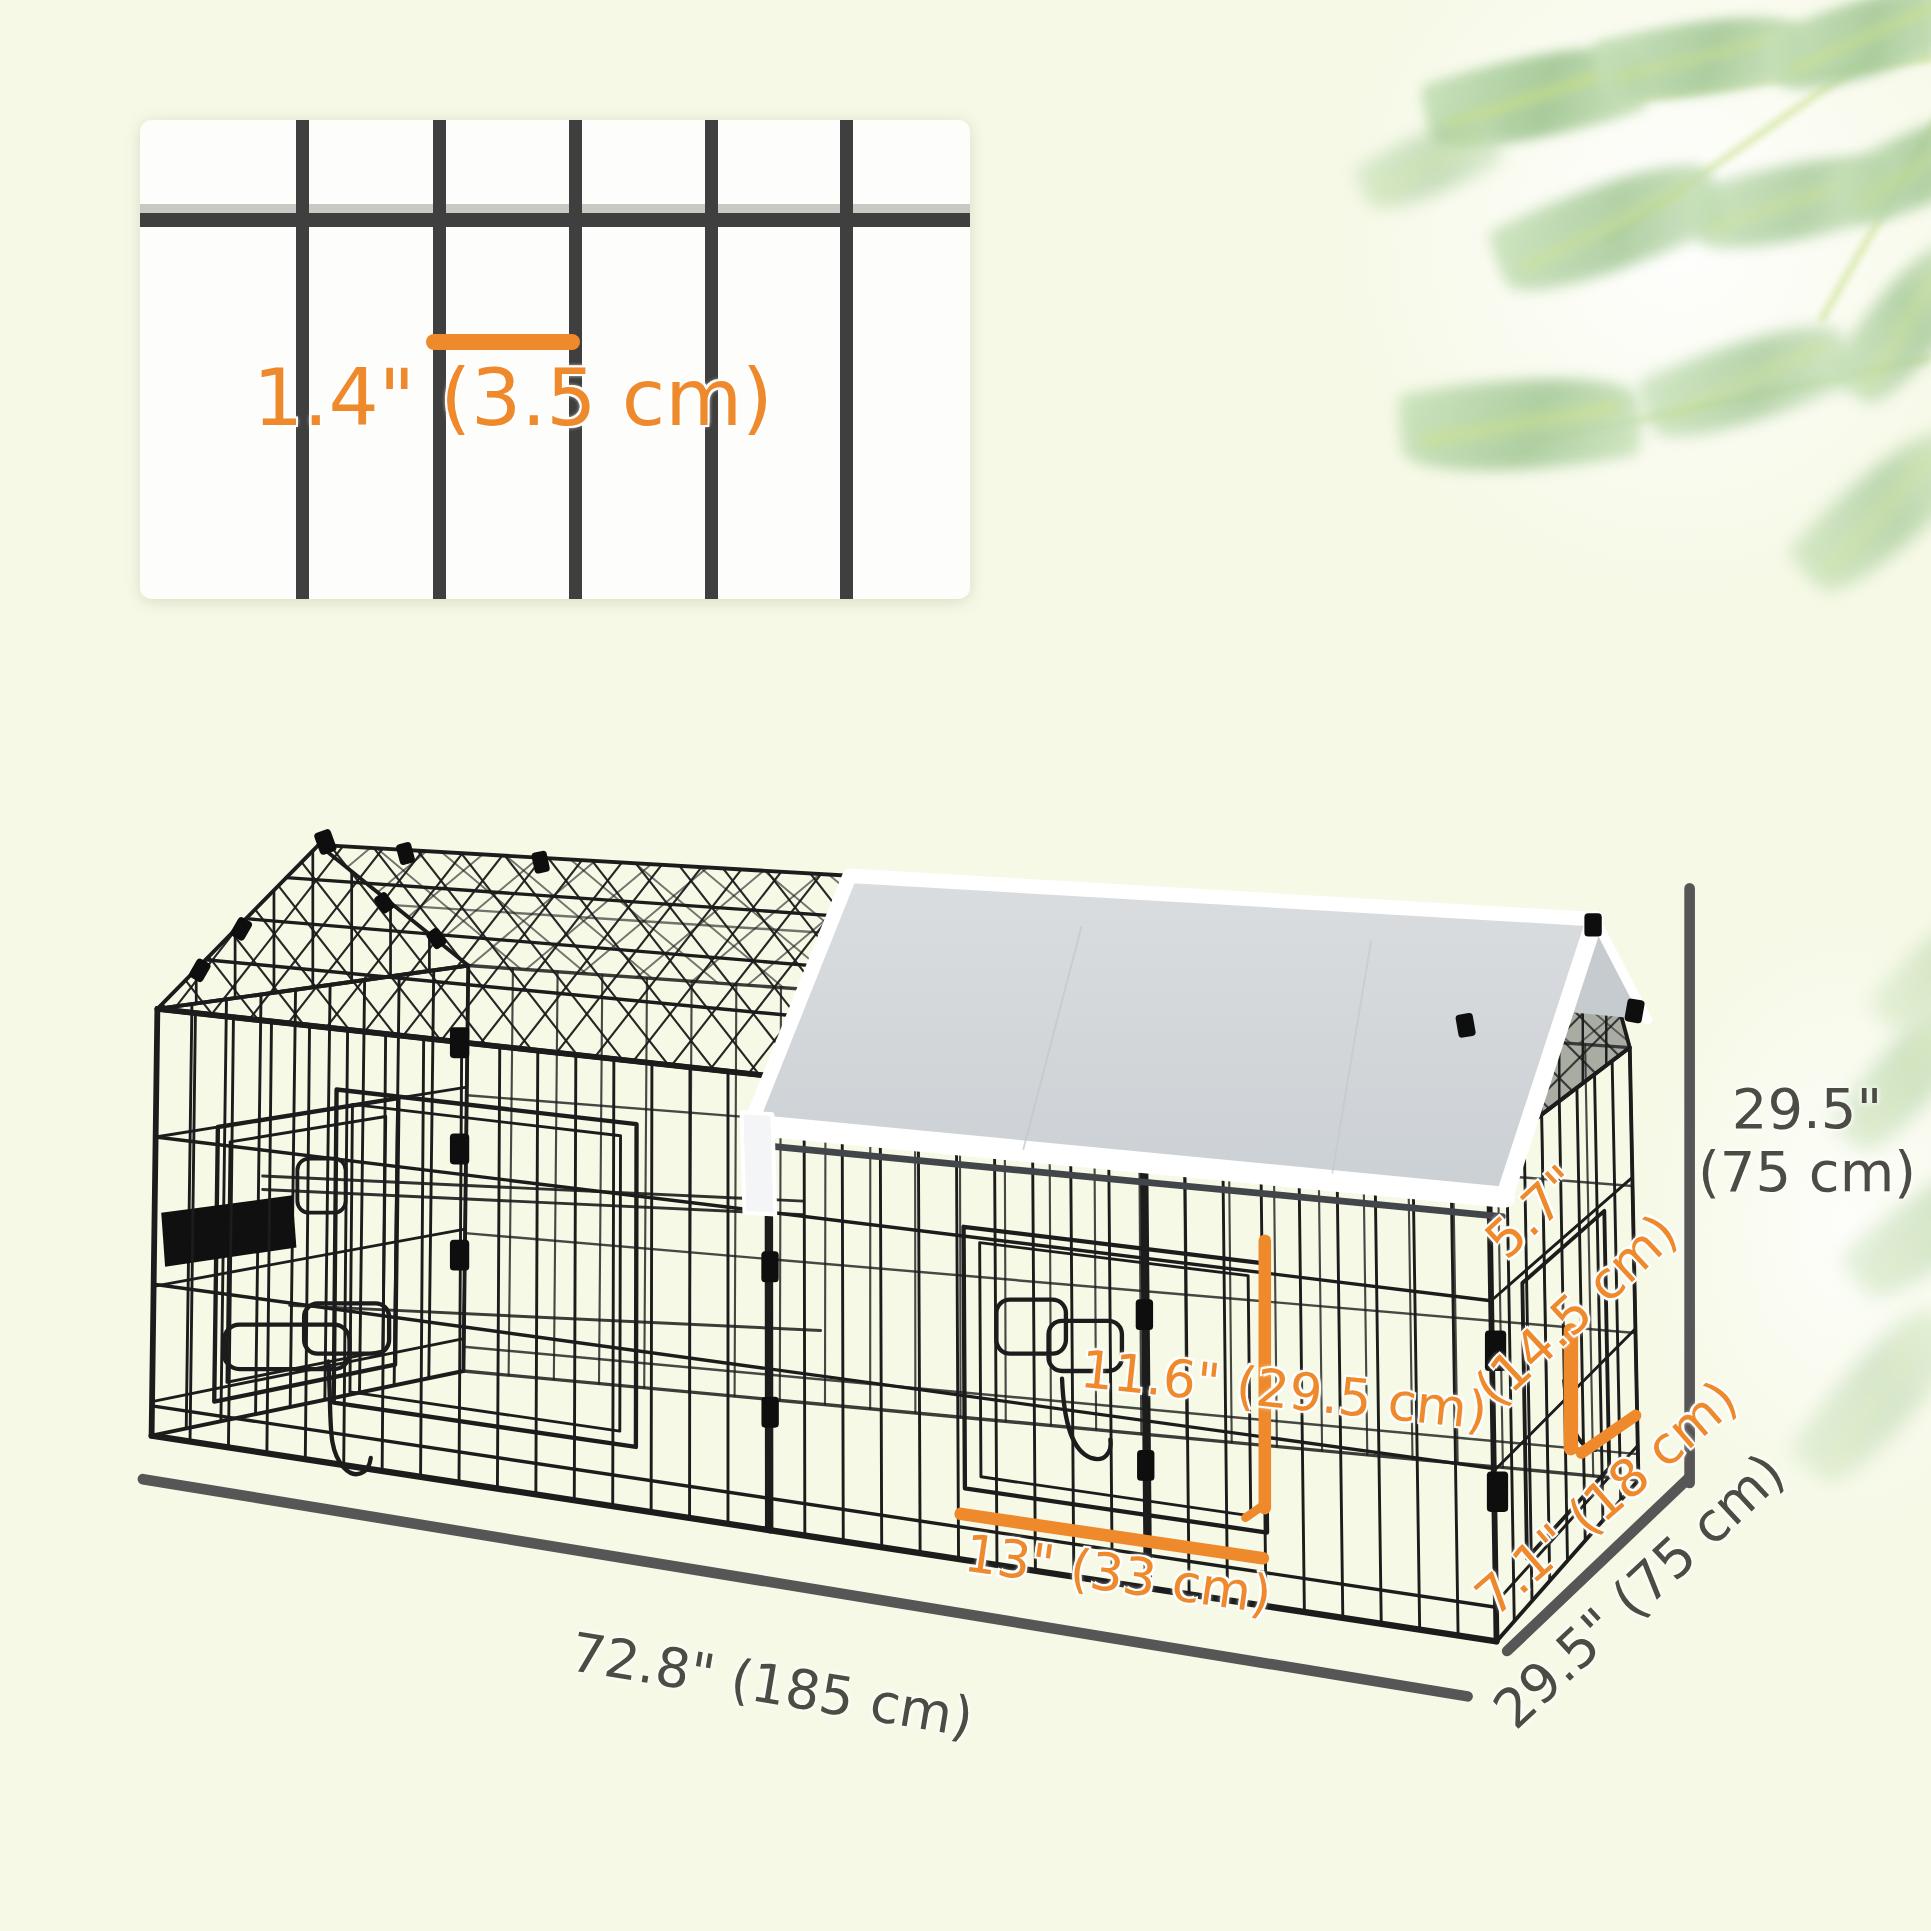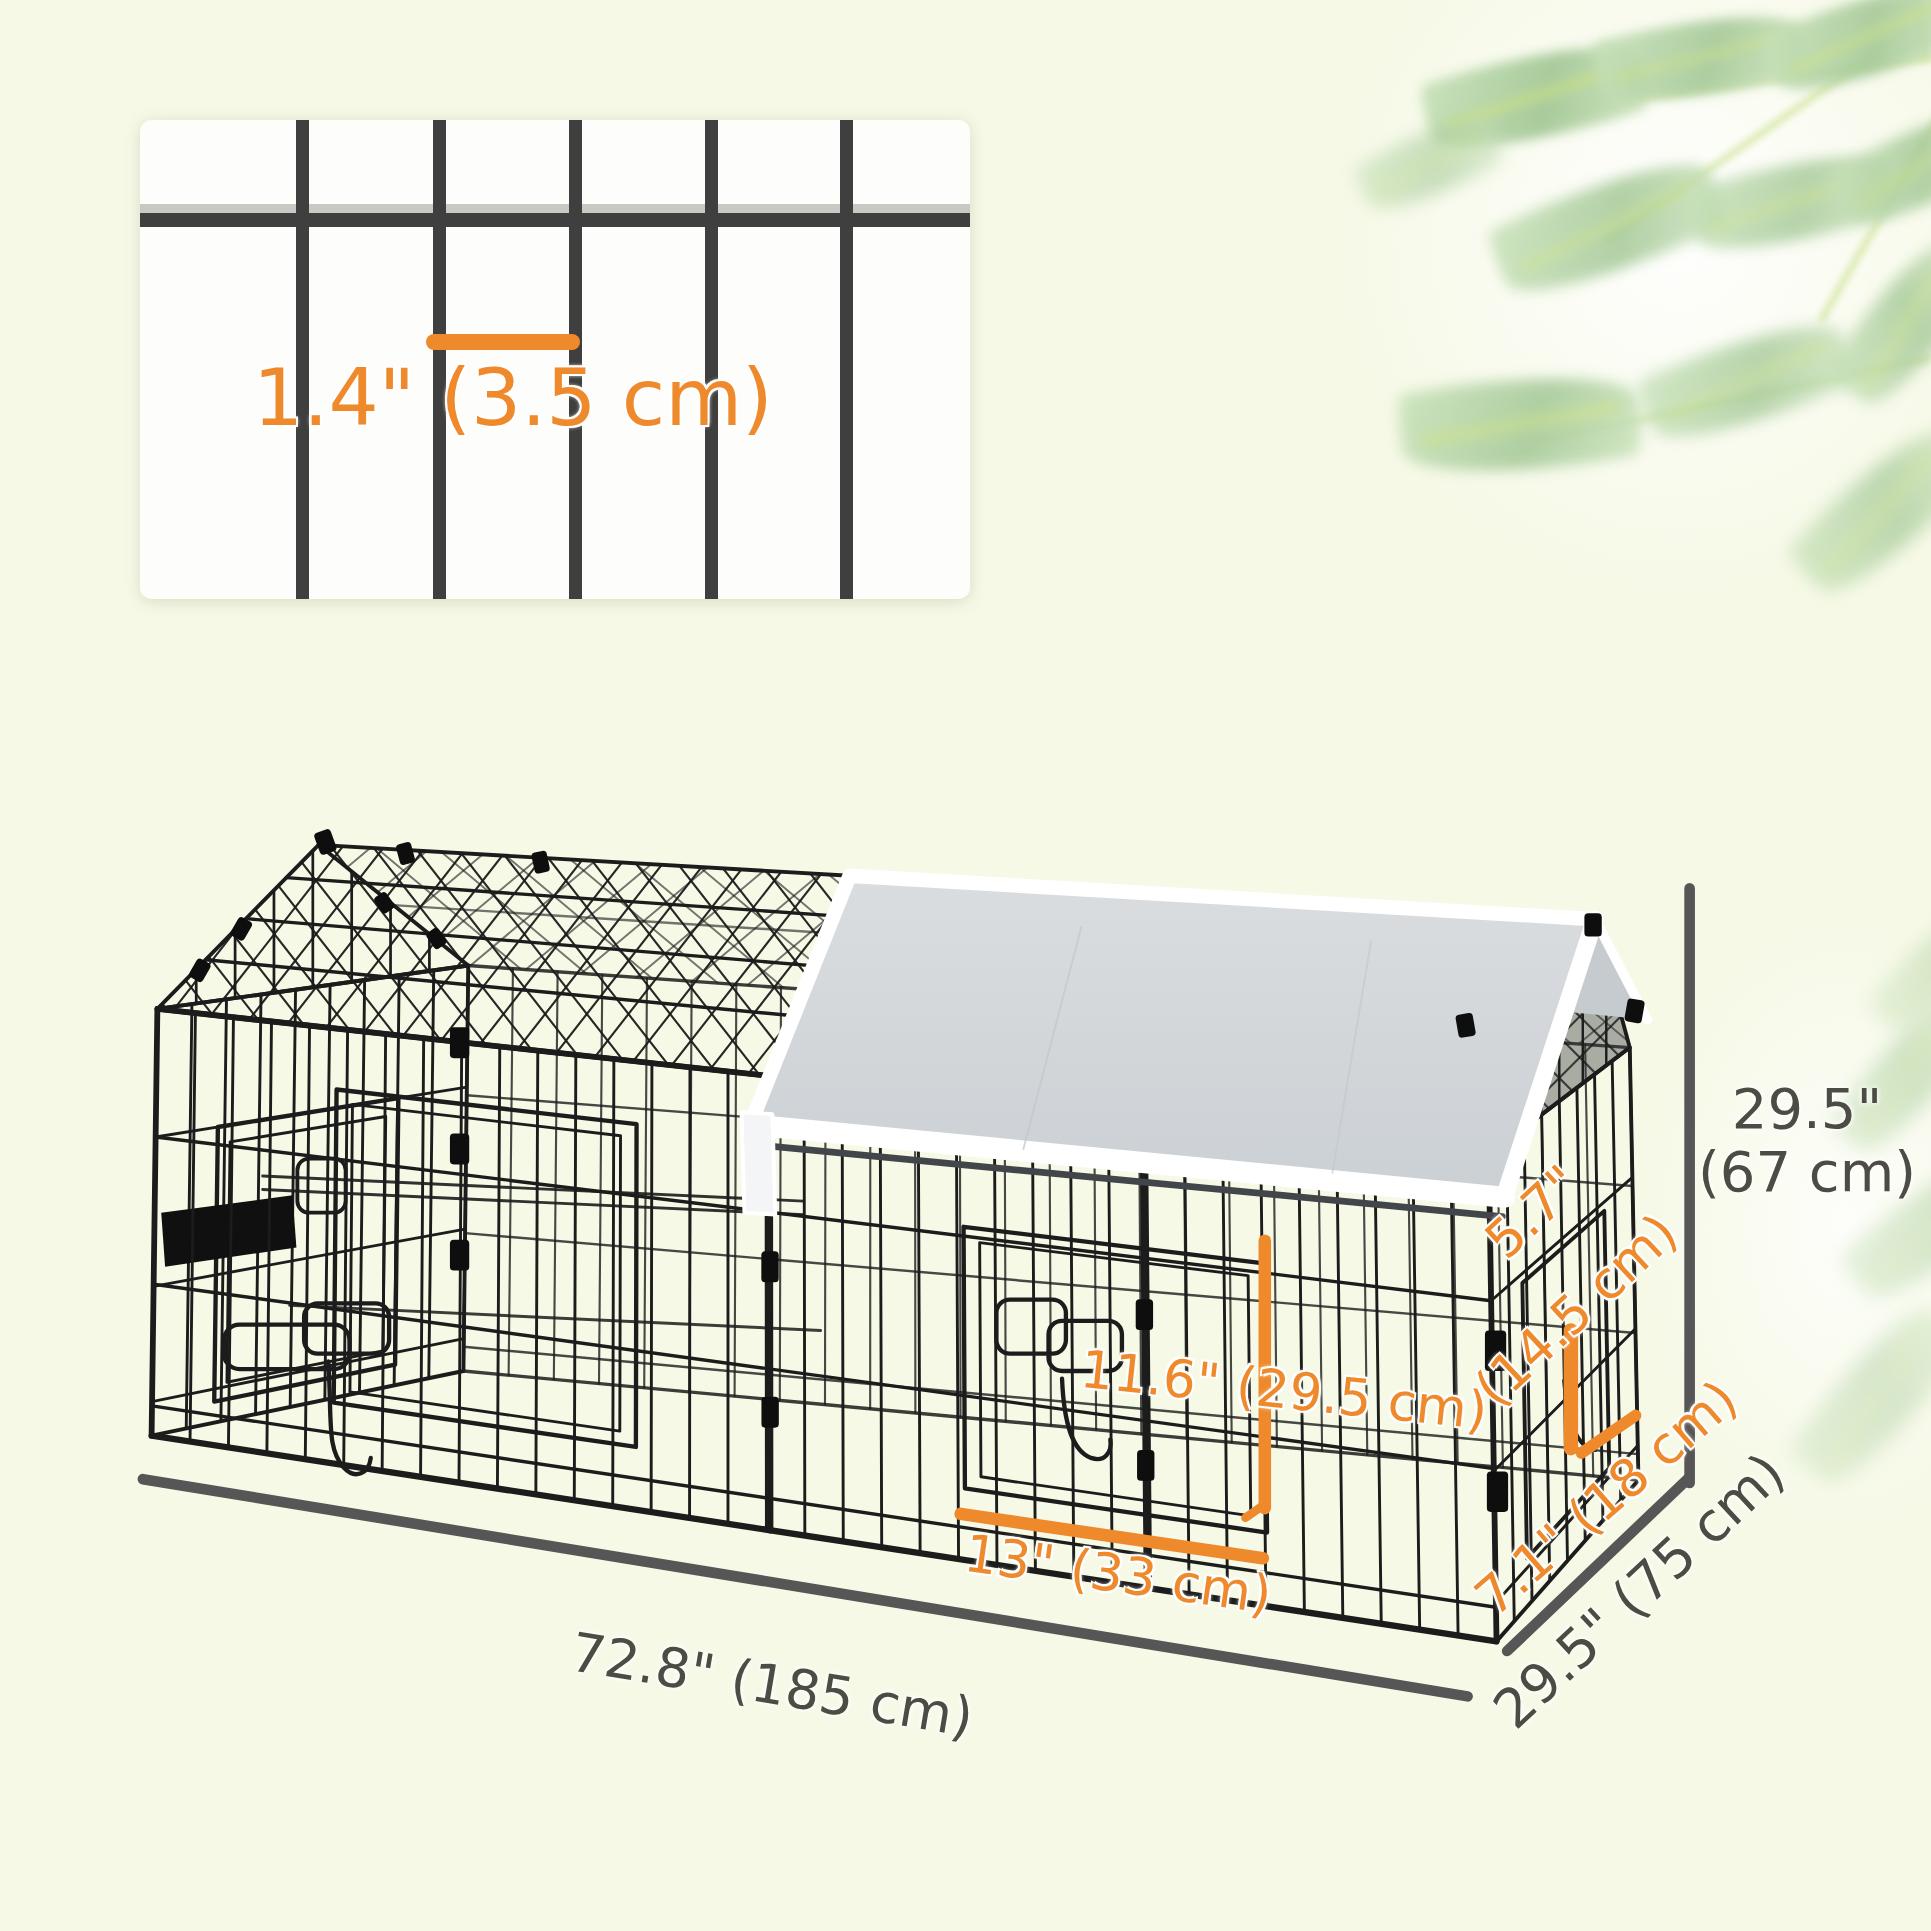--- a/index.html
+++ b/index.html
@@ -507,21 +507,21 @@
     <div class="vbar" style="left:700px"></div>
     <div class="measure"></div>
   </div>
 
   <div class="lbl" style="left:513px;top:398px;font-size:79px;">1.4" (3.5 cm)</div>
 
   <div class="lbl gray" style="left:772px;top:1685px;font-size:54px;--r:9.5deg;">72.8" (185 cm)</div>
 
   <div class="lbl gray" style="left:1807px;top:1141px;font-size:56px;">
     <span class="ln">29.5"</span>
-    <span class="ln">(67 cm)</span>
+    <span class="ln">(75 cm)</span>
   </div>
 
   <div class="lbl gray" style="left:1639px;top:1591px;font-size:54px;--r:-43deg;">29.5" (75 cm)</div>
 
   <div class="lbl" style="left:1284px;top:1390px;font-size:52px;--r:6deg;">11.6" (29.5 cm)</div>
 
   <div class="lbl" style="left:1118px;top:1574px;font-size:52px;--r:8deg;">13" (33 cm)</div>
 
   <div class="lbl" style="left:1533px;top:1212px;font-size:52px;--r:-43deg;">5.7"</div>
 

